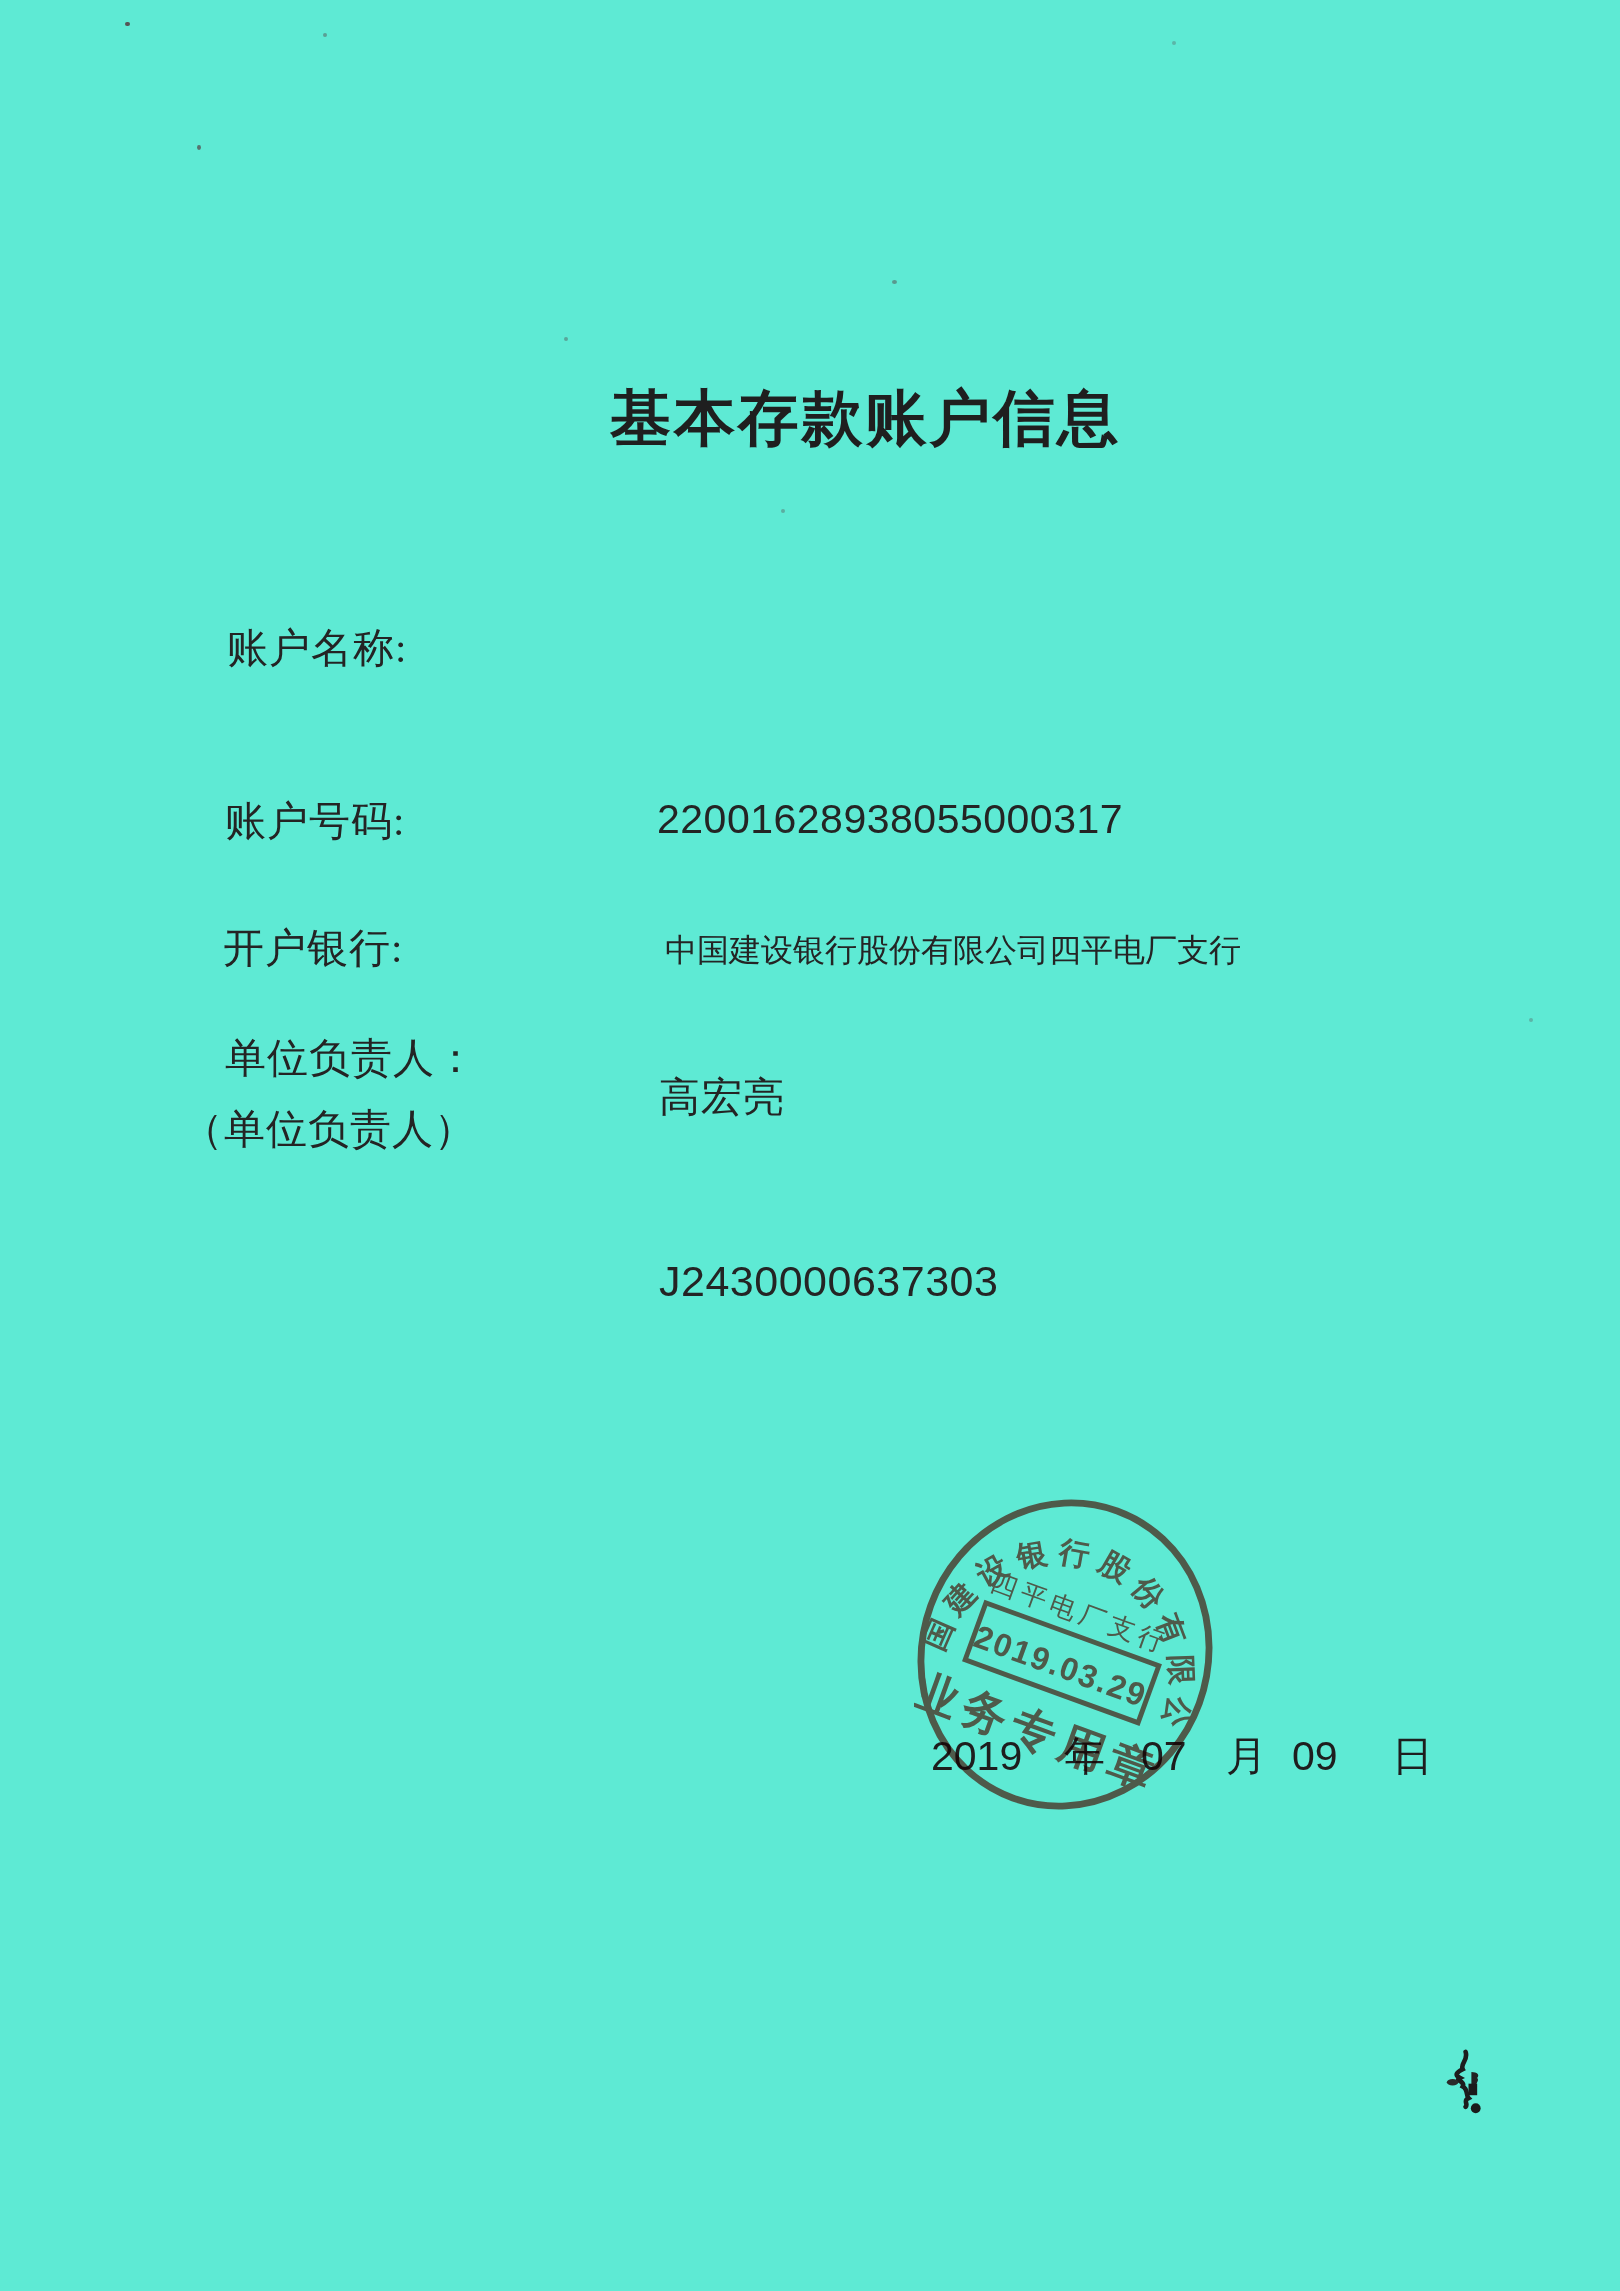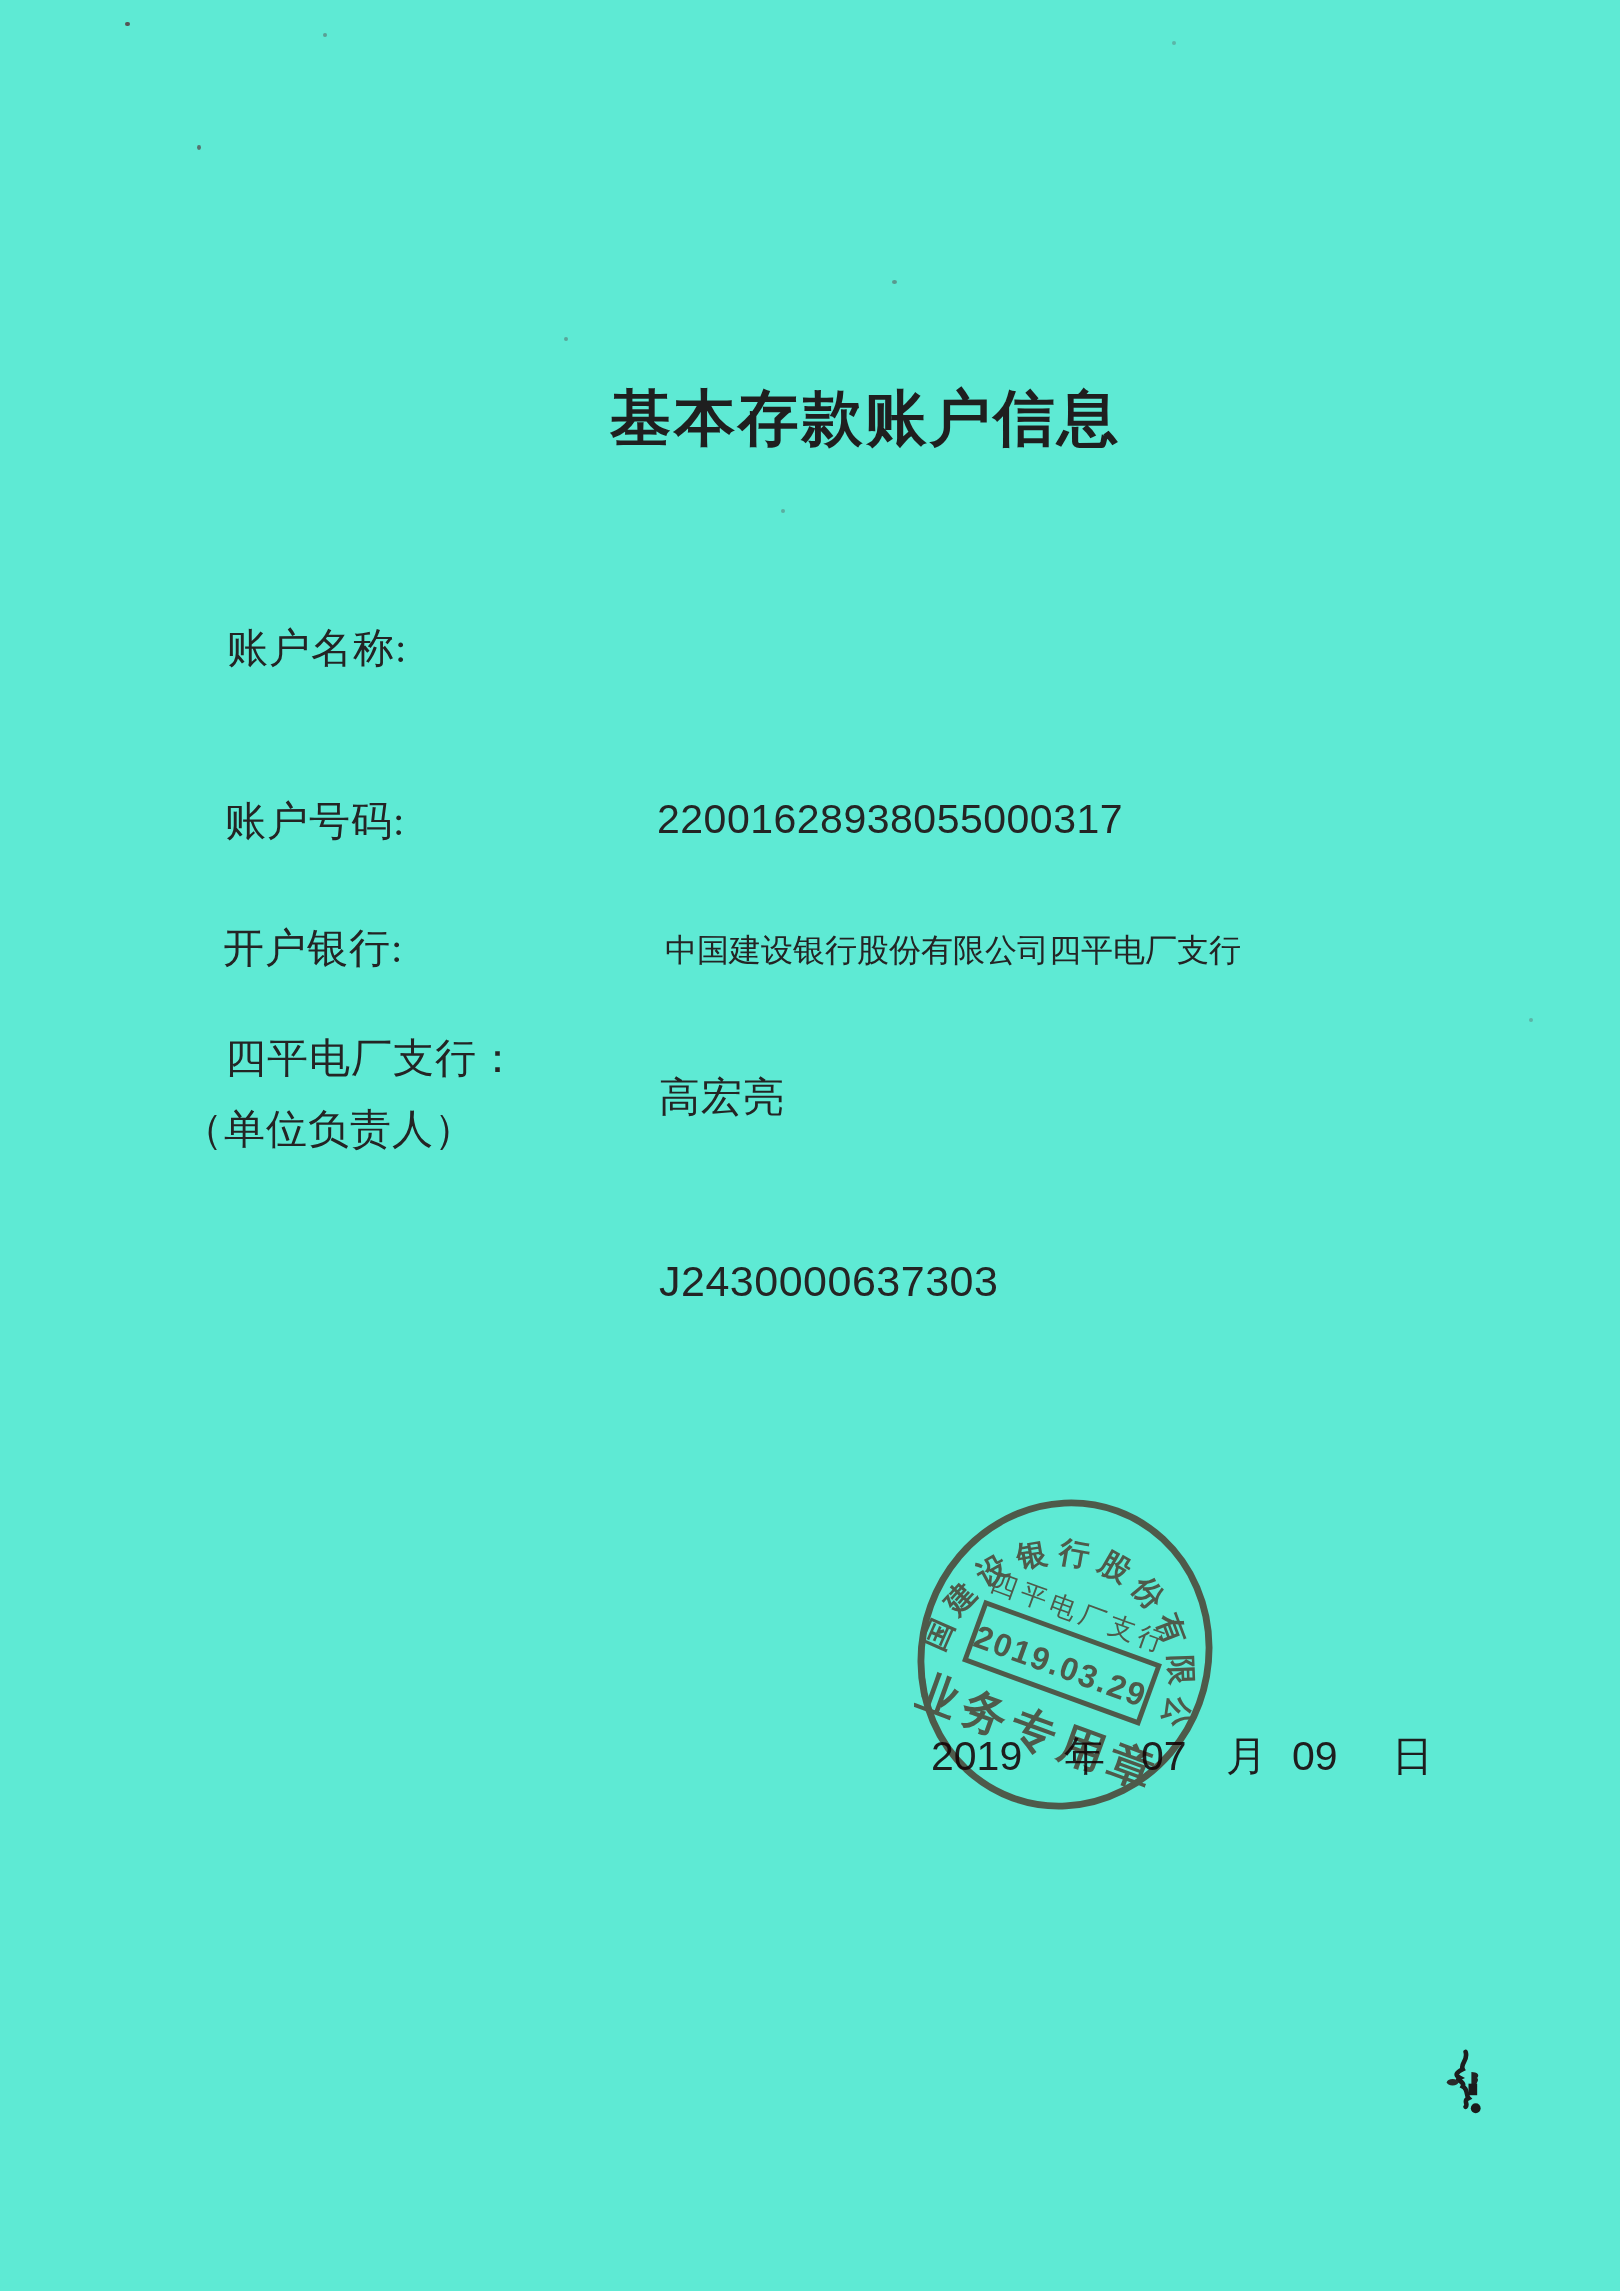--- a/index.html
+++ b/index.html
@@ -106,21 +106,21 @@
   <div class="doc-title">基本存款账户信息</div>
 
   <div class="field-label" style="left:227px; top:621px;">账户名称:</div>
 
   <div class="field-label" style="left:225px; top:794px;">账户号码:</div>
   <div class="field-value mono-num" style="left:657px; top:796px;">22001628938055000317</div>
 
   <div class="field-label" style="left:223px; top:921px;">开户银行:</div>
   <div class="field-value bank-value" style="left:665px; top:929px;">中国建设银行股份有限公司四平电厂支行</div>
 
-  <div class="field-label" style="left:225px; top:1031px;">四平电厂支行：</div>
+  <div class="field-label" style="left:225px; top:1031px;">单位负责人：</div>
   <div class="field-label" style="left:182px; top:1102px;">（单位负责人）</div>
   <div class="field-value" style="left:659px; top:1070px;">高宏亮</div>
 
   <div class="field-value mono-num" style="left:659px; top:1257px; font-size:43px;">J2430000637303</div>
 
   <div class="date-line">
     <span class="date-piece date-num" style="left:931px; top:3.9px;">2019</span>
     <span class="date-piece" style="left:1064px; top:0px;">年</span>
     <span class="date-piece date-num" style="left:1141px; top:3.9px;">07</span>
     <span class="date-piece" style="left:1226px; top:0px;">月</span>

